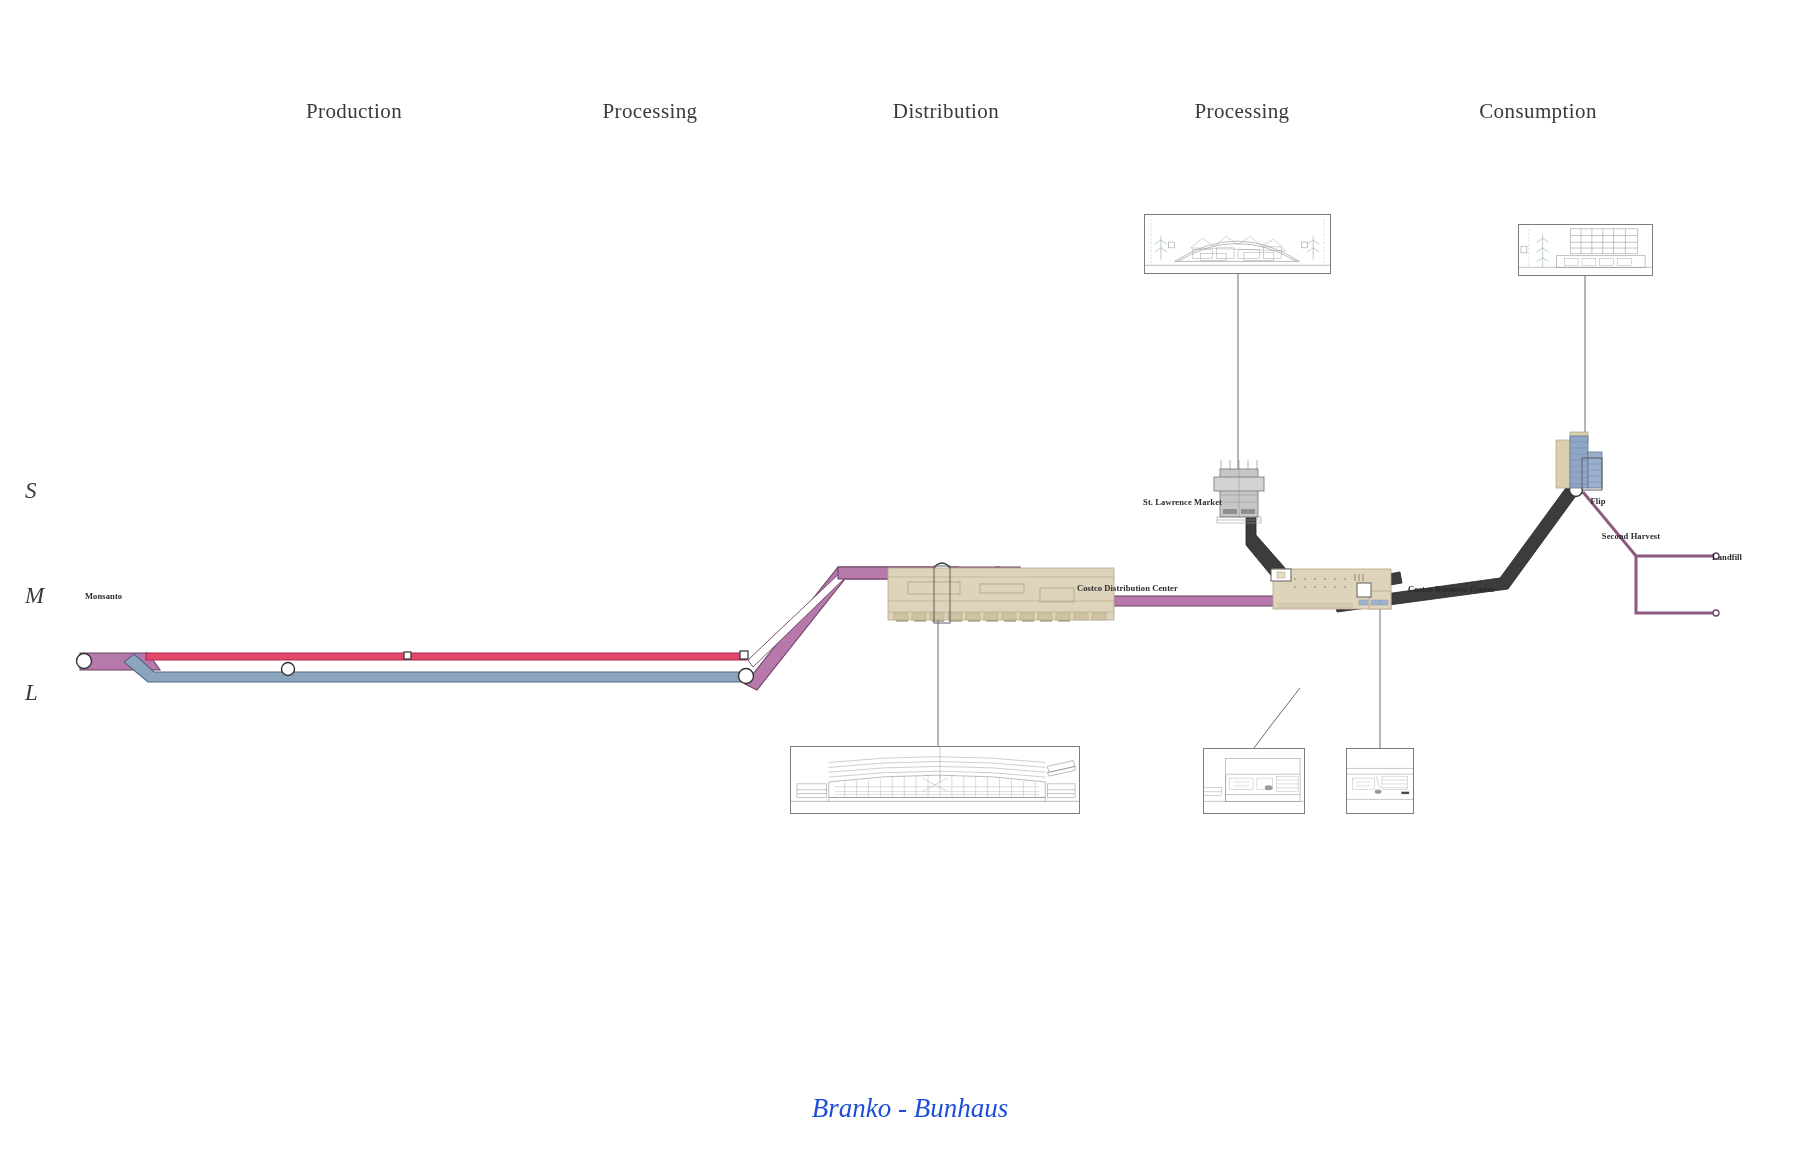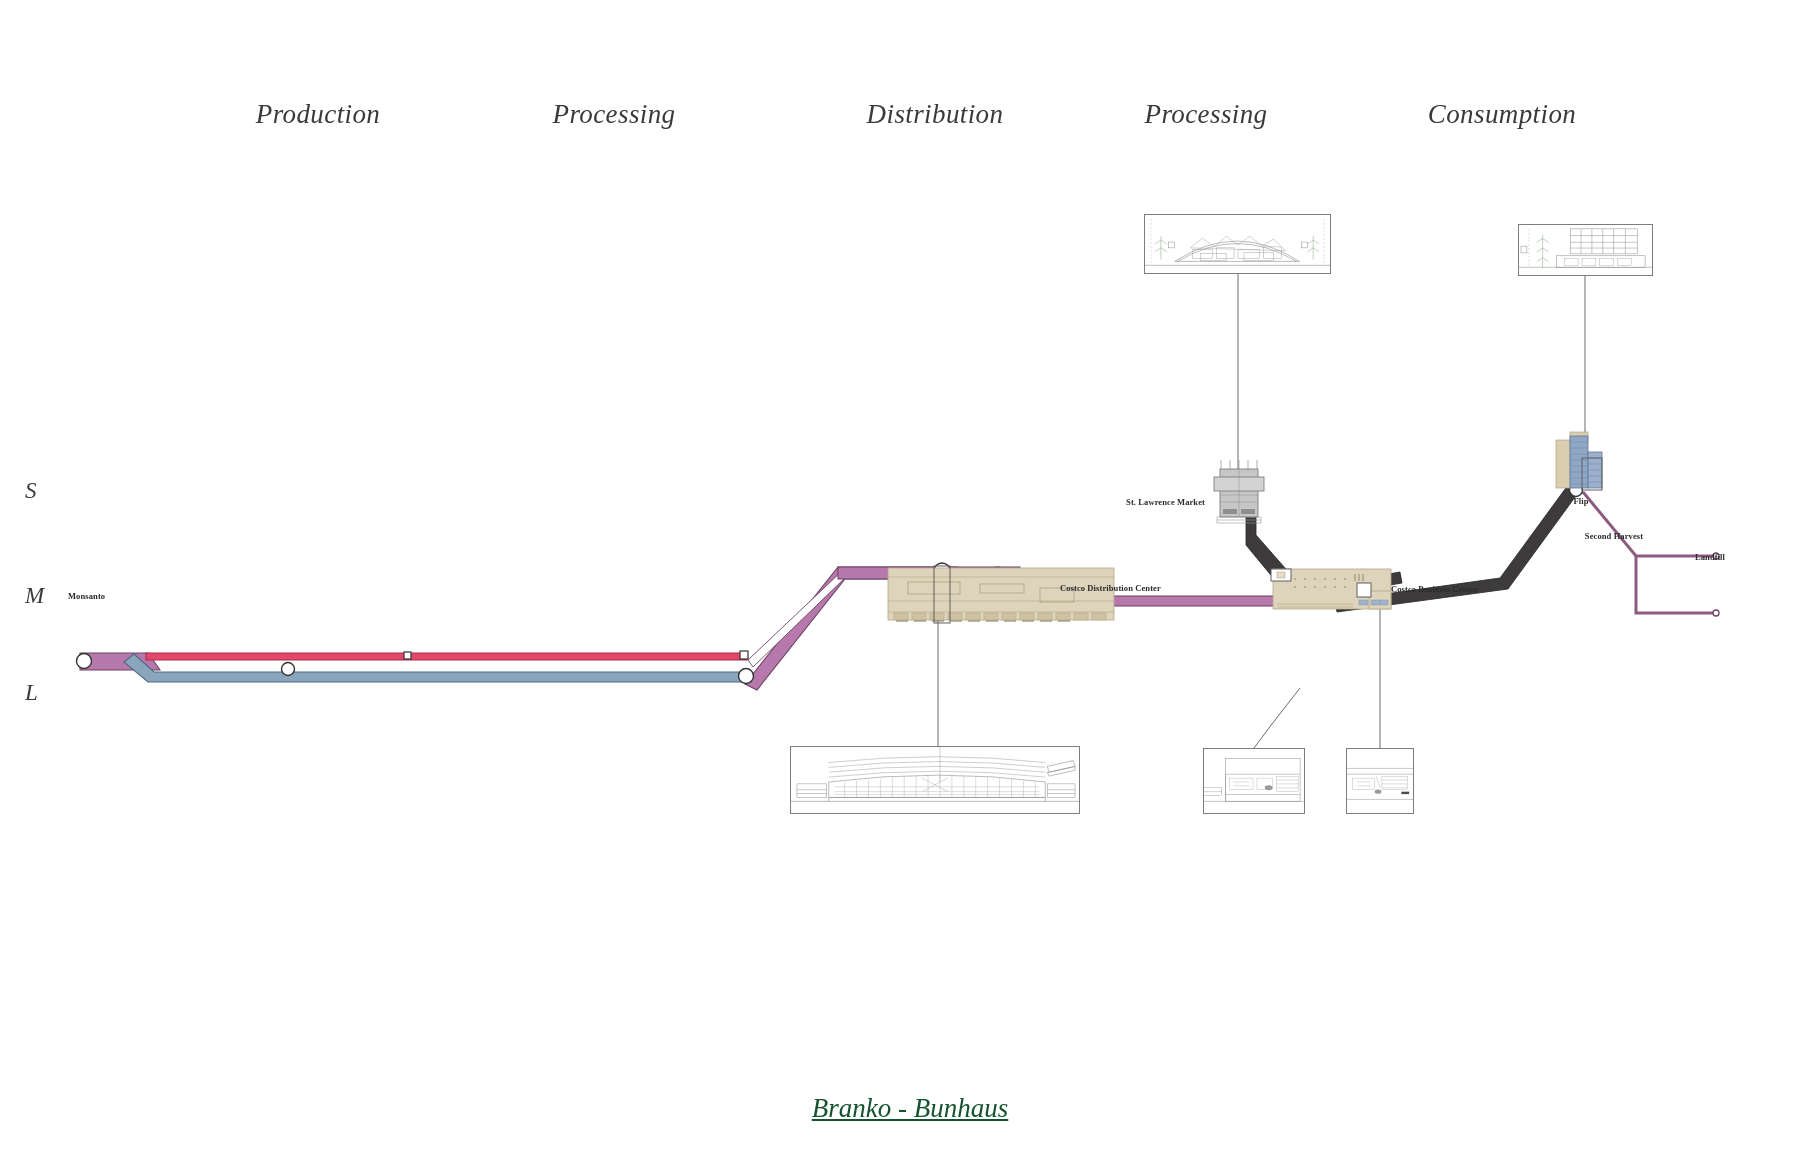--- a/index.html
+++ b/index.html
@@ -2,60 +2,59 @@
 <html><head>
 <meta charset="utf-8">
 <style>
   html,body{margin:0;padding:0;background:#ffffff;}
   body{width:1800px;height:1165px;position:relative;overflow:hidden;
        font-family:"Liberation Serif", serif;color:#2b2b2b;}
 
   #stage{position:absolute;left:0;top:0;width:1800px;height:1165px;}
 
   .phase-label{
-    position:absolute;font-style:italic;font-size:27px;color:#3a3a3a;
+    position:absolute;font-size:21px;color:#3a3a3a;
     font-family:"Liberation Serif", serif;letter-spacing:.4px;
-    white-space:nowrap;transform:translateX(-50%);
+    white-space:nowrap;transform:translateX(-50%);margin-left:36px;
   }
   .axis-label{
     position:absolute;font-style:italic;font-size:23px;color:#3a3a3a;
     font-family:"Liberation Serif", serif;
   }
   .node-label{
     position:absolute;font-size:8.5px;font-weight:bold;color:#2b2b2b;
-    font-family:"Liberation Serif", serif;white-space:nowrap;letter-spacing:.1px;
+    font-family:"Liberation Serif", serif;white-space:nowrap;letter-spacing:.1px;margin-left:17px;
   }
   .node-label.right{transform:translateY(-50%);}
   .node-label.left{transform:translate(-100%,-50%);}
   .node-label.center{transform:translate(-50%,0);text-align:center;}
 
   .title{
-    position:absolute;font-style:italic;font-size:27px;color:#14532d;
+    position:absolute;font-style:italic;font-size:27px;color:#1d4ed8;
     font-family:"Liberation Serif", serif;white-space:nowrap;
     transform:translateX(-50%);
-    text-decoration:underline;
   }
 
   
   .panel{position:absolute;background:#ffffff;border:1px solid #7d7d7d;box-sizing:border-box;overflow:hidden;}
   .panel svg{display:block;width:100%;height:100%;}
 
   
   .bldg{position:absolute;}
   .bldg svg{display:block;}
   svg{overflow:visible;}
 </style>
 </head>
 <body>
 
 <div id="stage">
 
   <div class="phase-label" style="left:318px;top:99px">Production</div>
   <div class="phase-label" style="left:614px;top:99px">Processing</div>
-  <div class="phase-label" style="left:935px;top:99px">Distribution</div>
+  <div class="phase-label" style="left:910px;top:99px">Distribution</div>
   <div class="phase-label" style="left:1206px;top:99px">Processing</div>
   <div class="phase-label" style="left:1502px;top:99px">Consumption</div>
 
   <div class="axis-label" style="left:25px;top:478px">S</div>
   <div class="axis-label" style="left:25px;top:583px">M</div>
   <div class="axis-label" style="left:25px;top:680px">L</div>
 
   <svg width="1800" height="1165" style="position:absolute;left:0;top:0;pointer-events:none">
 
     <g stroke="#6d6d6d" stroke-width="1" fill="none">

